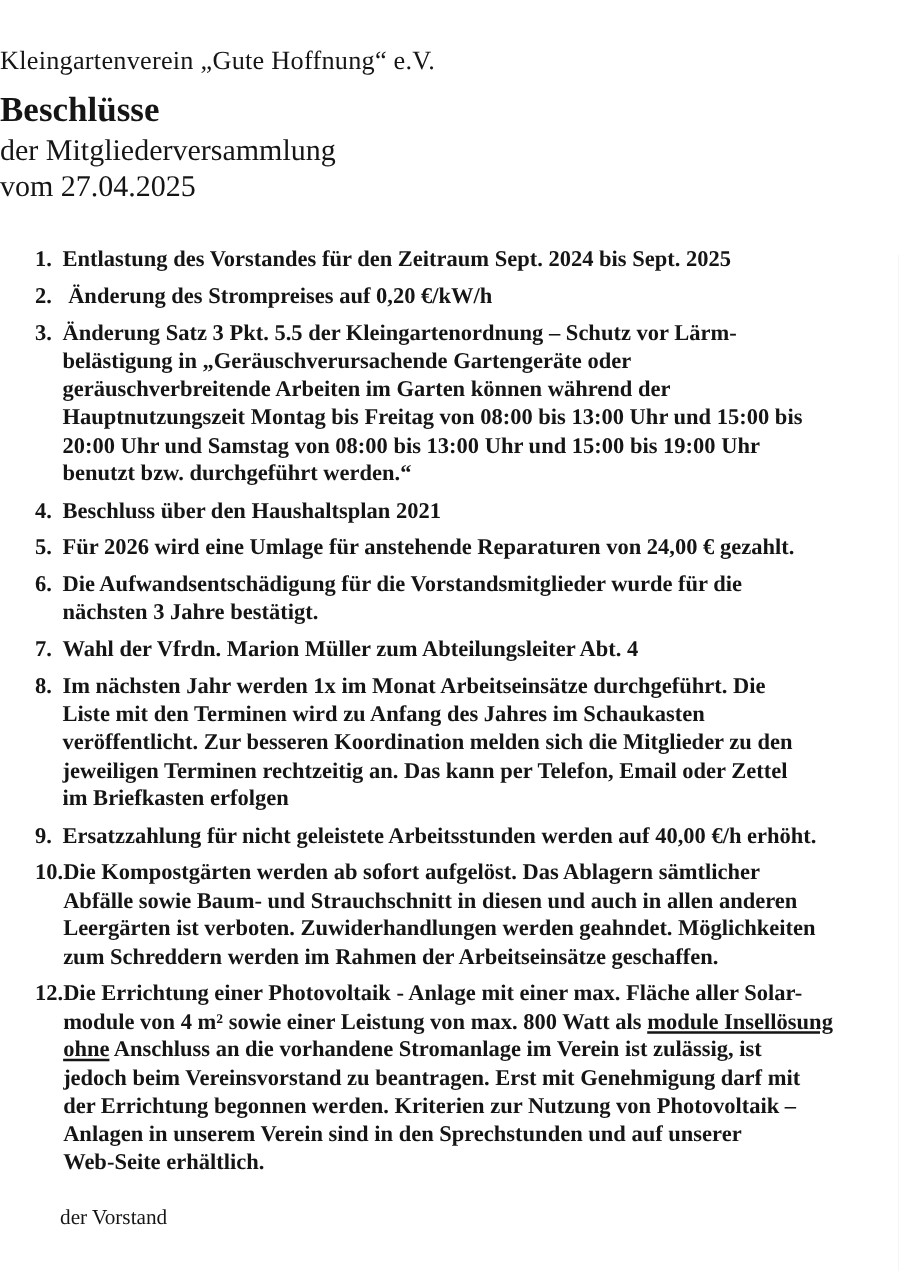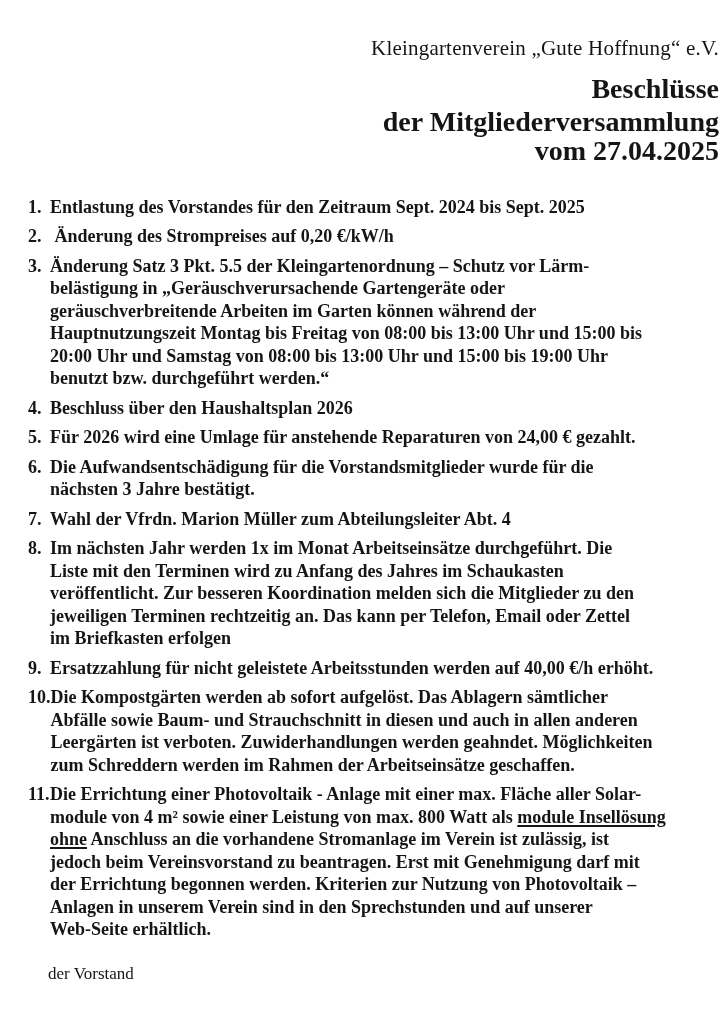--- a/index.html
+++ b/index.html
@@ -13,40 +13,39 @@
     width: 719px;
     height: 1024px;
     margin: 0 auto;
     background: #ffffff;
     color: #151515;
     font-family: "Liberation Serif", "DejaVu Serif", serif;
     overflow: hidden;
     box-sizing: border-box;
   }
   .doc-header {
-    text-align: right;
+    text-align: left;
     padding-top: 36px;
   }
   .org-name {
     font-size: 21px;
     font-weight: normal;
     line-height: 24px;
     letter-spacing: 0.2px;
   }
   .doc-title {
     margin: 14px 0 2px 0;
     font-size: 28px;
     font-weight: bold;
     line-height: 1.1;
   }
   .doc-subtitle {
-    font-size: 28px;
-    font-weight: bold;
+    font-size: 24px;
+    font-weight: normal;
     line-height: 29px;
-    padding-left: 32px;
   }
   .resolution-list {
     list-style: none;
     margin: 31px 0 0 0;
     padding: 0 6px 0 28px;
     font-size: 18px;
     font-weight: bold;
     line-height: 22.5px;
   }
   .resolution-list li {
@@ -100,21 +99,21 @@
       <span class="item-number">3.</span>
       <span class="item-text">Änderung Satz 3 Pkt. 5.5 der Kleingartenordnung – Schutz vor Lärm-
 belästigung in „Geräuschverursachende Gartengeräte oder
 geräuschverbreitende Arbeiten im Garten können während der
 Hauptnutzungszeit Montag bis Freitag von 08:00 bis 13:00 Uhr und 15:00 bis
 20:00 Uhr und Samstag von 08:00 bis 13:00 Uhr und 15:00 bis 19:00 Uhr
 benutzt bzw. durchgeführt werden.“</span>
     </li>
     <li>
       <span class="item-number">4.</span>
-      <span class="item-text">Beschluss über den Haushaltsplan 2026</span>
+      <span class="item-text">Beschluss über den Haushaltsplan 2021</span>
     </li>
     <li>
       <span class="item-number">5.</span>
       <span class="item-text">Für 2026 wird eine Umlage für anstehende Reparaturen von 24,00 € gezahlt.</span>
     </li>
     <li>
       <span class="item-number">6.</span>
       <span class="item-text">Die Aufwandsentschädigung für die Vorstandsmitglieder wurde für die
 nächsten 3 Jahre bestätigt.</span>
     </li>
@@ -135,21 +134,21 @@
       <span class="item-text">Ersatzzahlung für nicht geleistete Arbeitsstunden werden auf 40,00 €/h erhöht.</span>
     </li>
     <li>
       <span class="item-number">10.</span>
       <span class="item-text">Die Kompostgärten werden ab sofort aufgelöst. Das Ablagern sämtlicher
 Abfälle sowie Baum- und Strauchschnitt in diesen und auch in allen anderen
 Leergärten ist verboten. Zuwiderhandlungen werden geahndet. Möglichkeiten
 zum Schreddern werden im Rahmen der Arbeitseinsätze geschaffen.</span>
     </li>
     <li>
-      <span class="item-number">11.</span>
+      <span class="item-number">12.</span>
       <span class="item-text"><span>Die Errichtung einer Photovoltaik - Anlage mit einer max. Fläche aller Solar-
 module von 4 m² sowie einer Leistung von max. 800 Watt als </span><span class="u">module Insellösung</span><span>
 </span><span class="u">ohne</span><span> Anschluss an die vorhandene Stromanlage im Verein ist zulässig, ist
 jedoch beim Vereinsvorstand zu beantragen. Erst mit Genehmigung darf mit
 der Errichtung begonnen werden. Kriterien zur Nutzung von Photovoltaik –
 Anlagen in unserem Verein sind in den Sprechstunden und auf unserer
 Web-Seite erhältlich.</span></span>
     </li>
   </ol>
 

